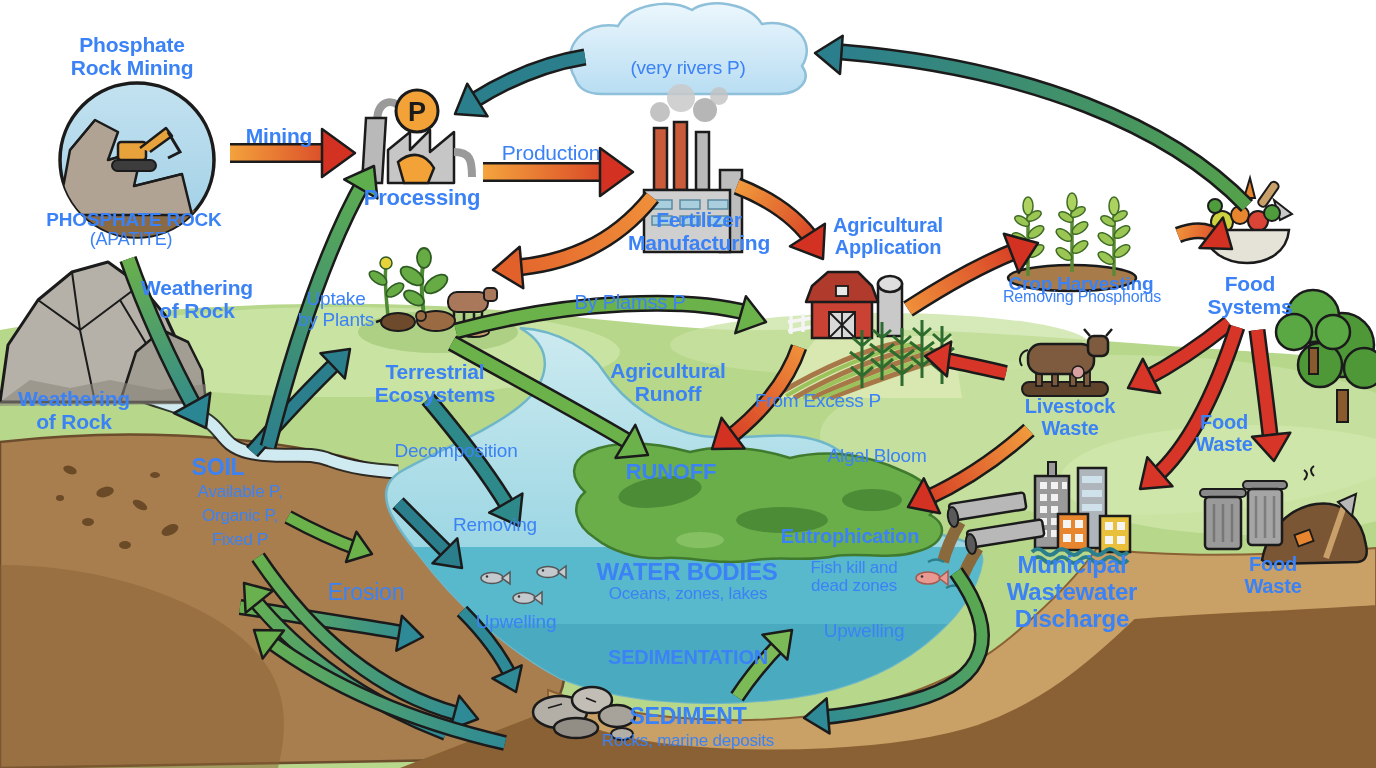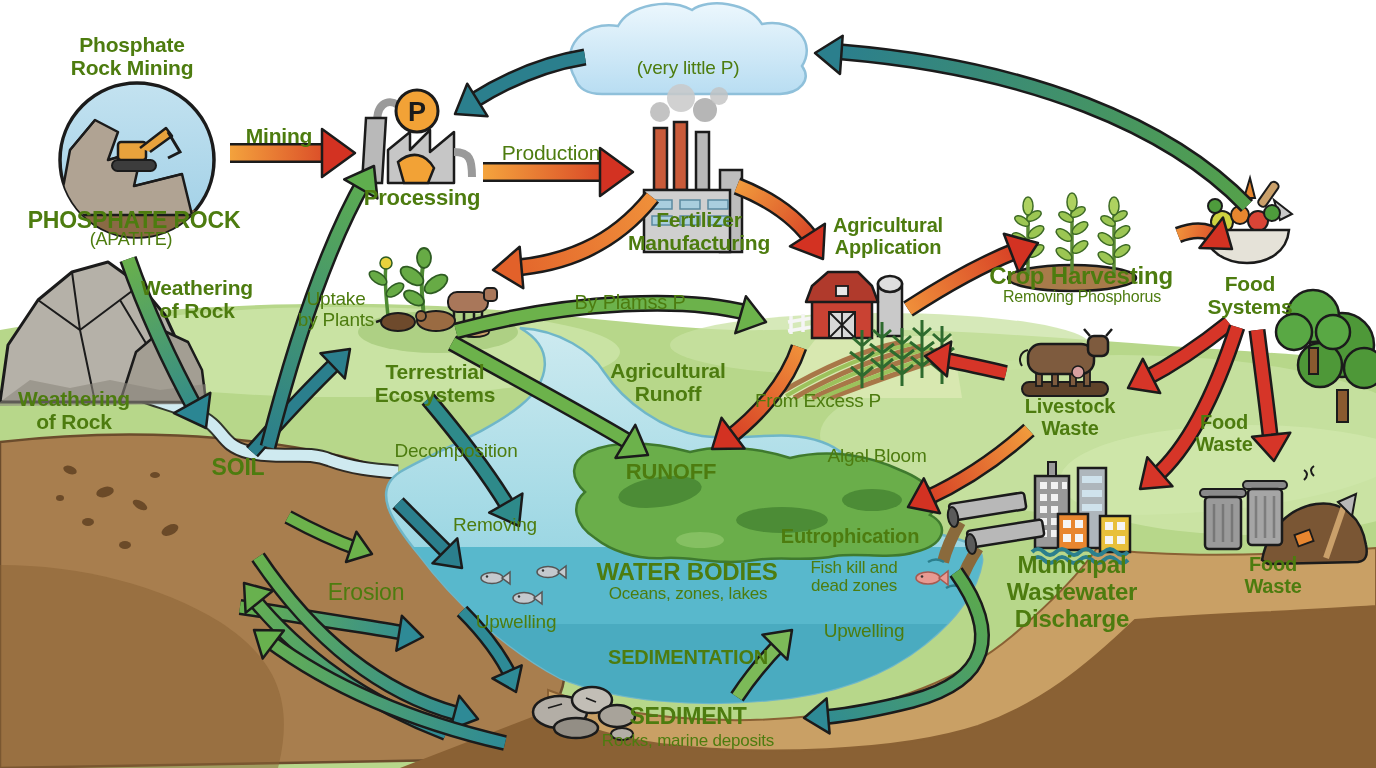--- a/index.html
+++ b/index.html
@@ -1,19 +1,19 @@
 <!DOCTYPE html>
 <html><head>
 <meta charset="utf-8">
 <style>
   html,body{margin:0;padding:0;background:#ffffff;}
   .stage{position:relative;width:1376px;height:768px;overflow:hidden;background:#ffffff;
          font-family:"Liberation Sans",sans-serif;}
   .stage svg.scene{position:absolute;left:0;top:0;}
-  .lbl{position:absolute;transform:translate(-50%,-50%);text-align:center;color:#4d7c0f;
+  .lbl{position:absolute;transform:translate(-50%,-50%);text-align:center;color:#3b82f6;
        white-space:pre-line;line-height:1.08;letter-spacing:-0.2px;}
   .lbl.b{font-weight:700;}
 </style>
 </head>
 <body>
 
 <div class="stage">
 <svg class="scene" width="1376" height="768" viewBox="0 0 1376 768">
   <defs>
     <linearGradient id="gWater" x1="0" y1="0" x2="0" y2="1">
@@ -524,47 +524,50 @@
         <g>
           <path d="M462,611 C486,635 502,657 512,679" fill="none" stroke="#1b1b1b" stroke-width="15" stroke-linejoin="round"></path>
           <path d="M462,611 C486,635 502,657 512,679" fill="none" stroke="#2e8a96" stroke-width="10" stroke-linejoin="round"></path>
           <polygon points="516,692 492.4,678.4 521.7,665.4" fill="#2e8a96" stroke="#1b1b1b" stroke-width="2.5" stroke-linejoin="round"></polygon>
         </g>
       </g>
 </svg>
 
   <div class="lbl b" style="left:132px;top:57px;font-size:21px">Phosphate
 Rock Mining</div>
-  <div class="lbl b" style="left:134px;top:220px;font-size:23px">PHOSPHATE ROCK</div>
+  <div class="lbl b" style="left:134px;top:220px;font-size:19px">PHOSPHATE ROCK</div>
   <div class="lbl" style="left:131px;top:240px;font-size:18px">(APATITE)</div>
   <div class="lbl b" style="left:279px;top:136px;font-size:21px">Mining</div>
   <div class="lbl b" style="left:422px;top:198px;font-size:22px">Processing</div>
   <div class="lbl" style="left:551px;top:153px;font-size:21px">Production</div>
-  <div class="lbl" style="left:688px;top:68px;font-size:19px">(very little P)</div>
+  <div class="lbl" style="left:688px;top:68px;font-size:19px">(very rivers P)</div>
   <div class="lbl b" style="left:699px;top:232px;font-size:21px">Fertilizer
 Manufacturing</div>
   <div class="lbl b" style="left:888px;top:237px;font-size:20px">Agricultural
 Application</div>
-  <div class="lbl b" style="left:1081px;top:276px;font-size:24px">Crop Harvesting</div>
+  <div class="lbl b" style="left:1081px;top:284px;font-size:19px">Crop Harvesting</div>
   <div class="lbl" style="left:1082px;top:297px;font-size:16px">Removing Phosphorus</div>
   <div class="lbl b" style="left:1250px;top:296px;font-size:21px">Food
 Systems</div>
   <div class="lbl b" style="left:197px;top:300px;font-size:21px">Weathering
 of Rock</div>
   <div class="lbl b" style="left:74px;top:411px;font-size:21px">Weathering
 of Rock</div>
   <div class="lbl" style="left:336px;top:310px;font-size:19px">Uptake
 by Plants</div>
   <div class="lbl b" style="left:435px;top:384px;font-size:21px">Terrestrial
 Ecosystems</div>
   <div class="lbl" style="left:630px;top:303px;font-size:20px">By Plamss P</div>
   <div class="lbl b" style="left:668px;top:383px;font-size:21px">Agricultural
 Runoff</div>
   <div class="lbl" style="left:818px;top:401px;font-size:19px">From Excess P</div>
-  <div class="lbl b" style="left:238px;top:467px;font-size:23px">SOIL</div>
+  <div class="lbl b" style="left:218px;top:467px;font-size:23px">SOIL</div>
+  <div class="lbl" style="left:240px;top:516px;font-size:17px;line-height:1.4">Available P,
+Organic P,
+Fixed P</div>
   <div class="lbl" style="left:456px;top:451px;font-size:19px">Decomposition</div>
   <div class="lbl" style="left:495px;top:525px;font-size:19px">Removing</div>
   <div class="lbl" style="left:366px;top:592px;font-size:23px">Erosion</div>
   <div class="lbl" style="left:516px;top:622px;font-size:19px">Upwelling</div>
   <div class="lbl b" style="left:671px;top:472px;font-size:22px">RUNOFF</div>
   <div class="lbl" style="left:877px;top:456px;font-size:19px">Algal Bloom</div>
   <div class="lbl b" style="left:850px;top:537px;font-size:20px">Eutrophication</div>
   <div class="lbl" style="left:854px;top:577px;font-size:17px">Fish kill and
 dead zones</div>
   <div class="lbl b" style="left:687px;top:572px;font-size:24px">WATER BODIES</div>

